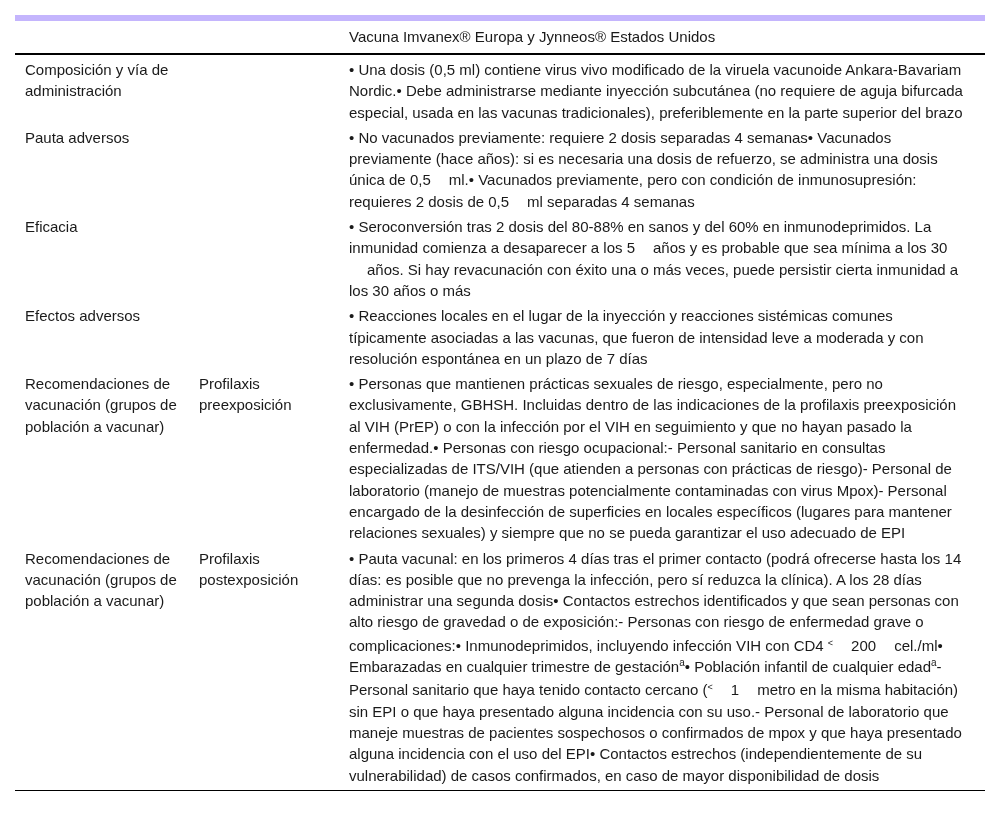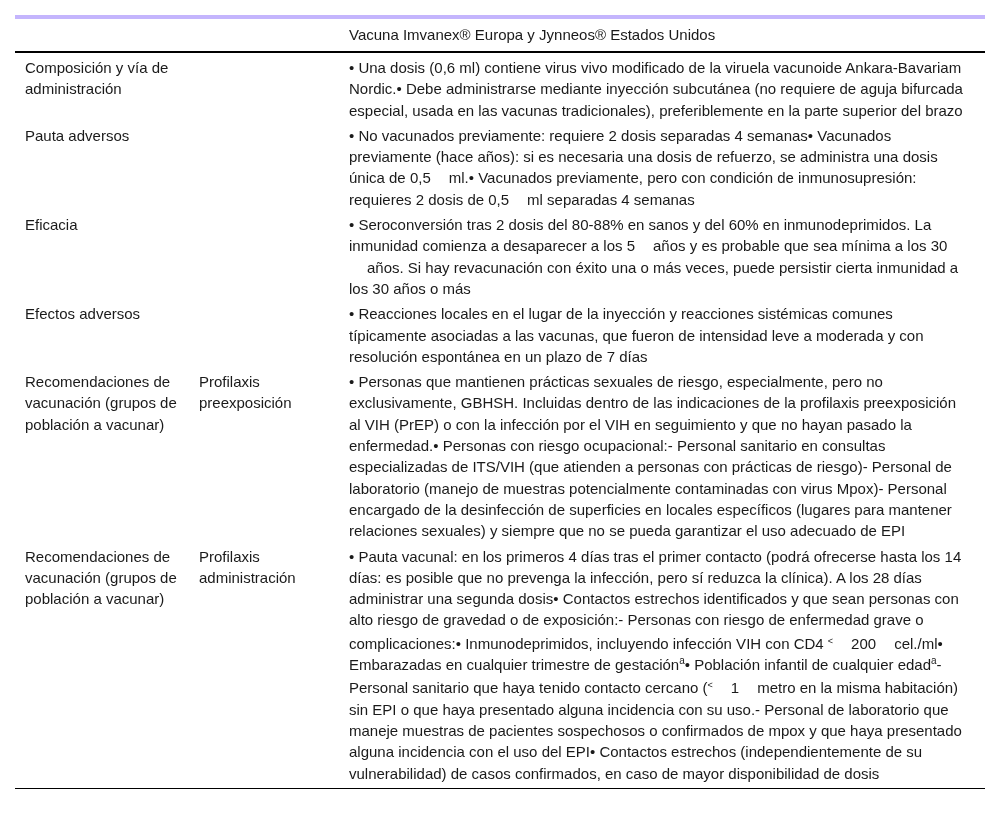--- a/index.html
+++ b/index.html
@@ -24,21 +24,21 @@
   }
   table {
     border-collapse: collapse;
     width: 970px;
     table-layout: fixed;
   }
   col.c1 { width: 174px; }
   col.c2 { width: 150px; }
   col.c3 { width: 646px; }
   thead tr {
-    border-top: 4px solid #c4b5fd;
+    border-top: 6px solid #c4b5fd;
     border-bottom: 2px solid #000;
   }
   thead th {
     font-weight: normal;
     text-align: left;
     padding: 7px 10px 8px 10px;
     height: 17px;
     line-height: 17px;
     vertical-align: middle;
   }
@@ -75,21 +75,21 @@
       <tr>
         <th></th>
         <th></th>
         <th>Vacuna Imvanex® Europa y Jynneos® Estados Unidos</th>
       </tr>
     </thead>
     <tbody>
       <tr>
         <td>Composición y vía de administración</td>
         <td></td>
-        <td class="c3">• Una dosis (0,6 ml) contiene virus vivo modificado de la viruela vacunoide Ankara-Bavariam Nordic.• Debe administrarse mediante inyección subcutánea (no requiere de aguja bifurcada especial, usada en las vacunas tradicionales), preferiblemente en la parte superior del brazo</td>
+        <td class="c3">• Una dosis (0,5 ml) contiene virus vivo modificado de la viruela vacunoide Ankara-Bavariam Nordic.• Debe administrarse mediante inyección subcutánea (no requiere de aguja bifurcada especial, usada en las vacunas tradicionales), preferiblemente en la parte superior del brazo</td>
       </tr>
       <tr>
         <td>Pauta adversos</td>
         <td></td>
         <td class="c3"><span>• No vacunados previamente: requiere 2 dosis separadas 4 semanas• Vacunados previamente (hace años): si es necesaria una dosis de refuerzo, se administra una dosis única de 0,5</span><span class="sp"></span><span>ml.• Vacunados previamente, pero con condición de inmunosupresión: requieres 2 dosis de 0,5</span><span class="sp"></span><span>ml separadas 4 semanas</span></td>
       </tr>
       <tr>
         <td>Eficacia</td>
         <td></td>
         <td class="c3"><span>• Seroconversión tras 2 dosis del 80-88% en sanos y del 60% en inmunodeprimidos. La inmunidad comienza a desaparecer a los 5</span><span class="sp"></span><span>años y es probable que sea mínima a los 30</span><span class="sp"></span><span>años. Si hay revacunación con éxito una o más veces, puede persistir cierta inmunidad a los 30 años o más</span></td>
@@ -99,18 +99,18 @@
         <td></td>
         <td class="c3">• Reacciones locales en el lugar de la inyección y reacciones sistémicas comunes típicamente asociadas a las vacunas, que fueron de intensidad leve a moderada y con resolución espontánea en un plazo de 7 días</td>
       </tr>
       <tr>
         <td>Recomendaciones de vacunación (grupos de población a vacunar)</td>
         <td>Profilaxis preexposición</td>
         <td class="c3">• Personas que mantienen prácticas sexuales de riesgo, especialmente, pero no exclusivamente, GBHSH. Incluidas dentro de las indicaciones de la profilaxis preexposición al VIH (PrEP) o con la infección por el VIH en seguimiento y que no hayan pasado la enfermedad.• Personas con riesgo ocupacional:- Personal sanitario en consultas especializadas de ITS/VIH (que atienden a personas con prácticas de riesgo)- Personal de laboratorio (manejo de muestras potencialmente contaminadas con virus Mpox)- Personal encargado de la desinfección de superficies en locales específicos (lugares para mantener relaciones sexuales) y siempre que no se pueda garantizar el uso adecuado de EPI</td>
       </tr>
       <tr>
         <td>Recomendaciones de vacunación (grupos de población a vacunar)</td>
-        <td>Profilaxis administración</td>
+        <td>Profilaxis postexposición</td>
         <td class="c3"><span>• Pauta vacunal: en los primeros 4 días tras el primer contacto (podrá ofrecerse hasta los 14 días: es posible que no prevenga la infección, pero sí reduzca la clínica). A los 28 días administrar una segunda dosis• Contactos estrechos identificados y que sean personas con alto riesgo de gravedad o de exposición:- Personas con riesgo de enfermedad grave o complicaciones:• Inmunodeprimidos, incluyendo infección VIH con CD4</span> <span class="lt">&lt;</span><span class="sp"></span><span>200</span><span class="sp"></span><span>cel./ml• Embarazadas en cualquier trimestre de gestación</span><sup>a</sup><span>• Población infantil de cualquier edad</span><sup>a</sup><span>- Personal sanitario que haya tenido contacto cercano (</span><span class="lt">&lt;</span><span class="sp"></span><span>1</span><span class="sp"></span><span>metro en la misma habitación) sin EPI o que haya presentado alguna incidencia con su uso.- Personal de laboratorio que maneje muestras de pacientes sospechosos o confirmados de mpox y que haya presentado alguna incidencia con el uso del EPI• Contactos estrechos (independientemente de su vulnerabilidad) de casos confirmados, en caso de mayor disponibilidad de dosis</span></td>
       </tr>
     </tbody>
   </table>
 </div>
 
 </body></html>

